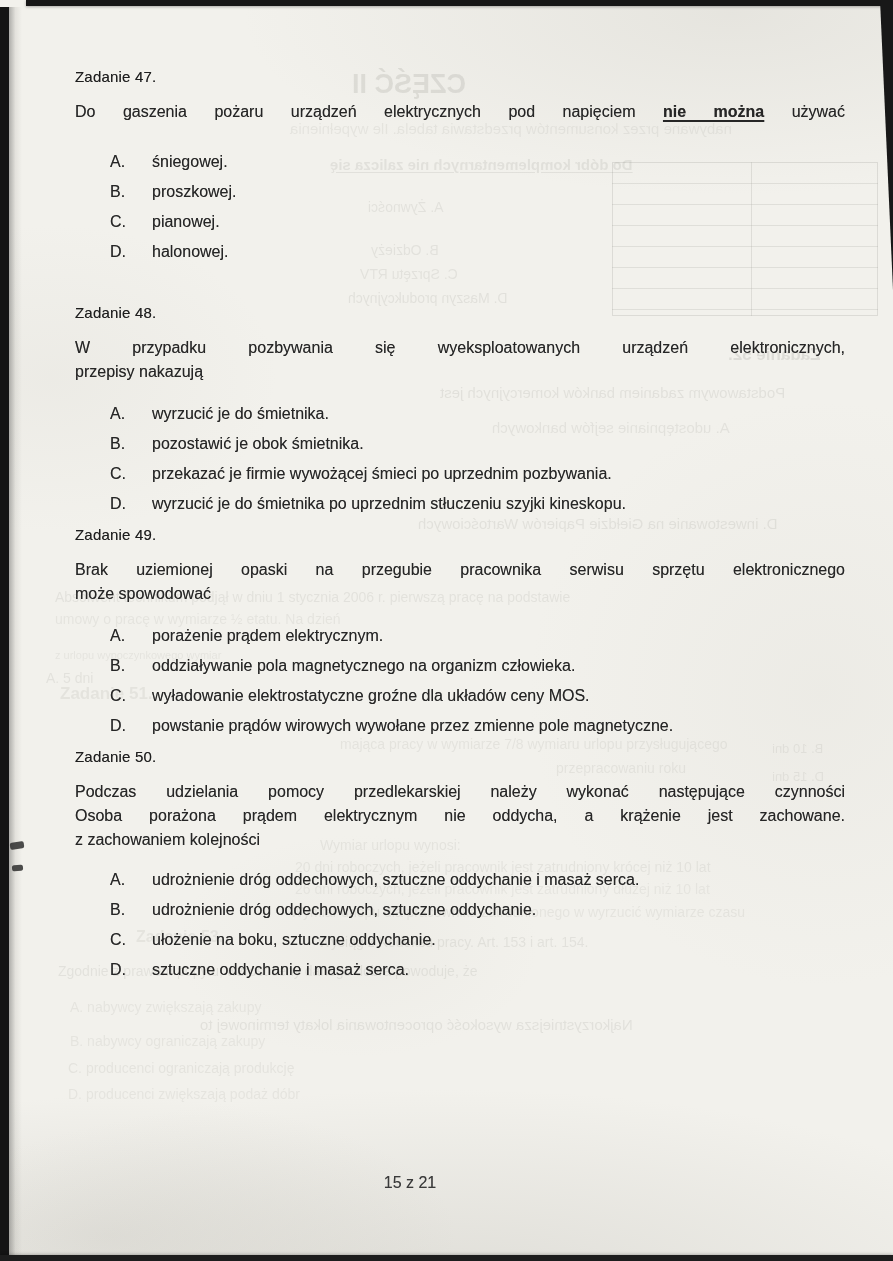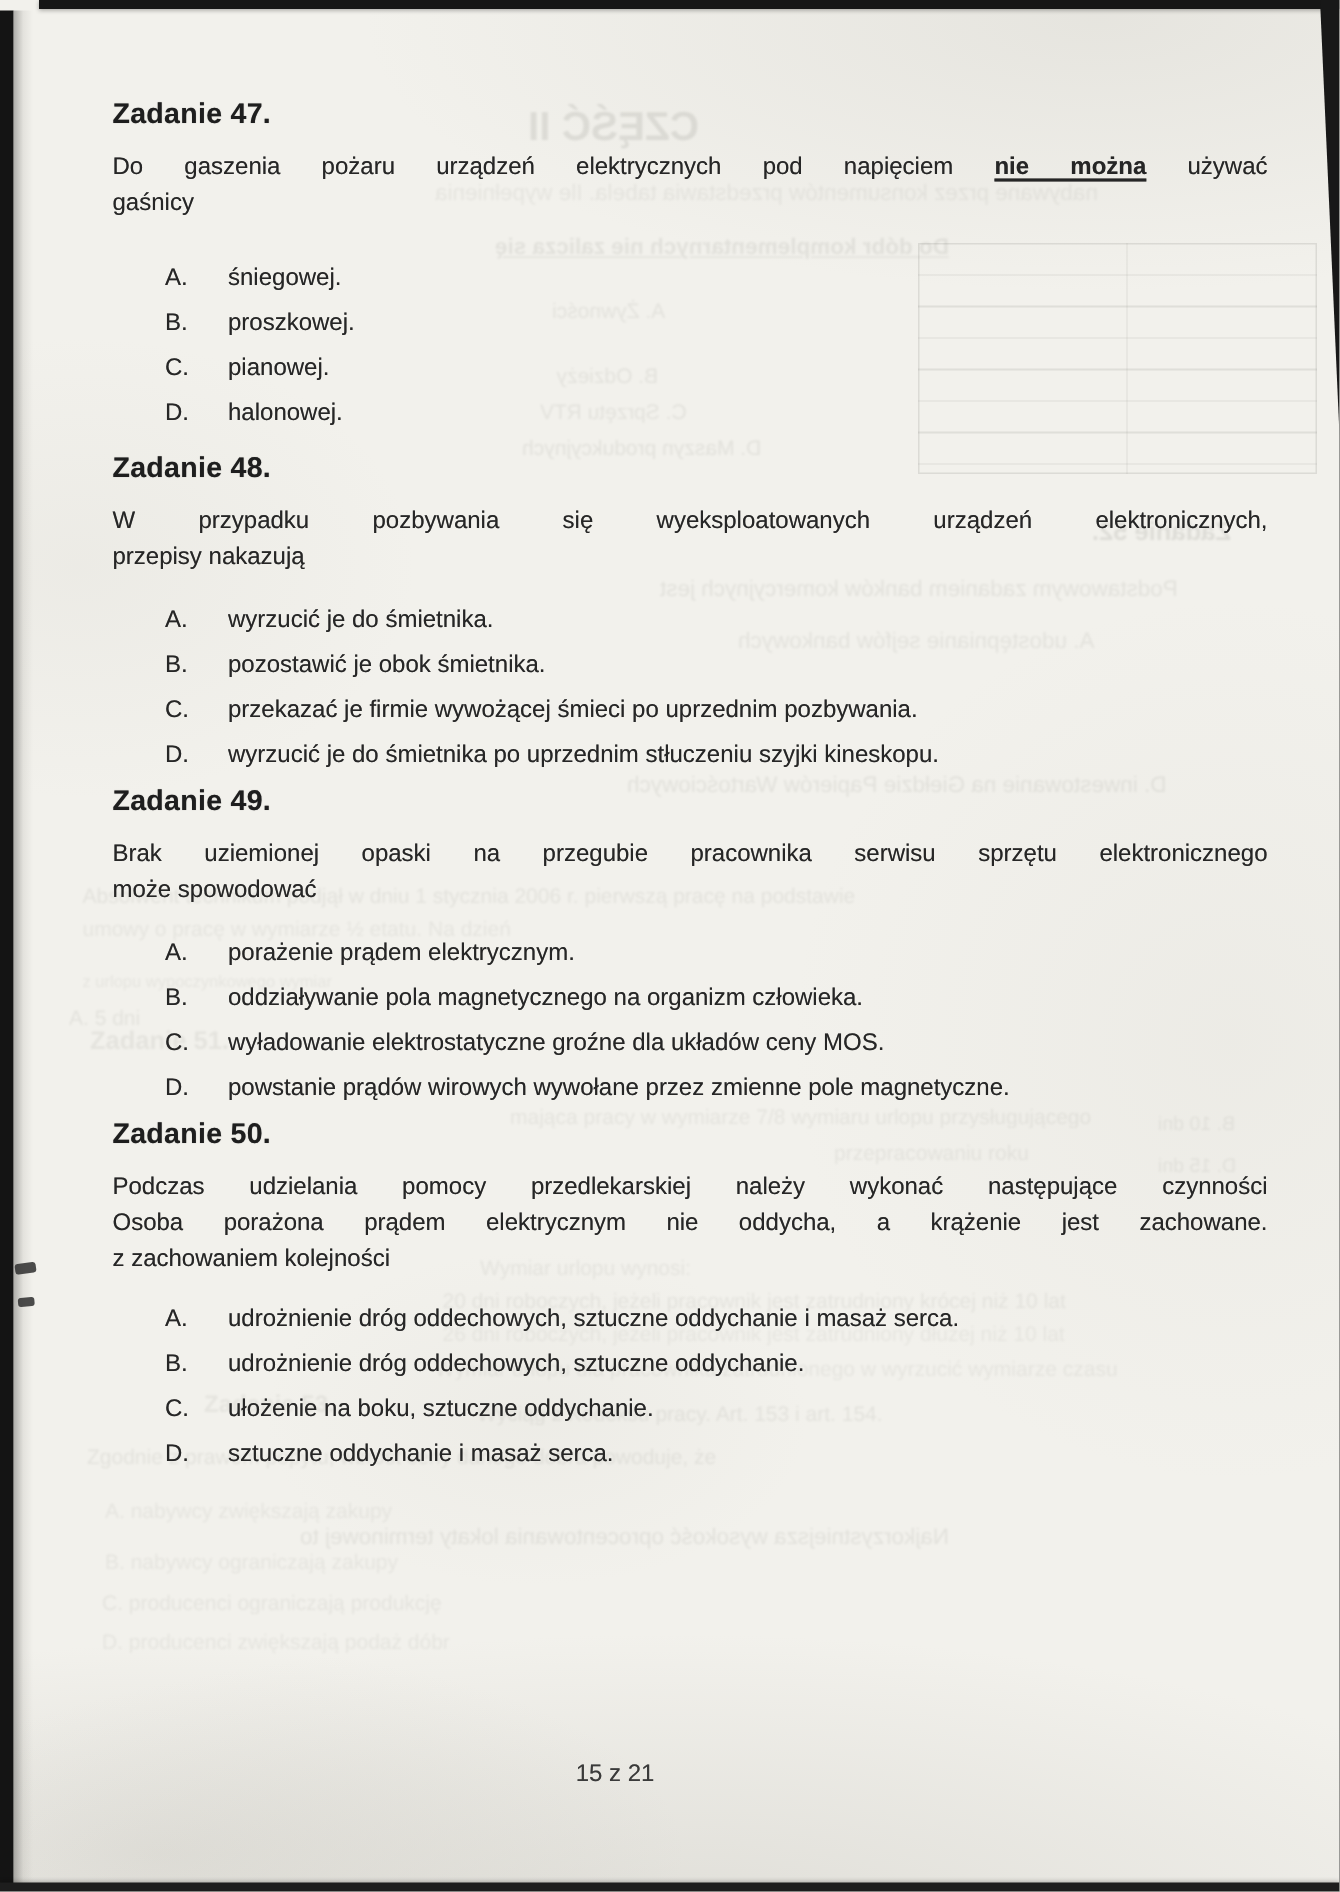--- a/index.html
+++ b/index.html
@@ -31,21 +31,21 @@
     position:absolute;left:612px;top:162px;width:264px;height:152px;opacity:.55;
     border:1px solid rgba(110,110,102,.30);
     background-image:
       repeating-linear-gradient(to bottom, transparent 0 20px, rgba(110,110,102,.26) 20px 21px),
       linear-gradient(to right, transparent 0 138px, rgba(110,110,102,.28) 138px 139px, transparent 139px);
     filter:blur(0.5px);
   }
   
   .content{position:absolute;left:0;top:0;width:100%;height:100%;}
   .question{position:absolute;left:75px;width:770px;}
-  .qtitle{margin:0;font-size:19px;line-height:26px;font-weight:700;color:#1e1e1e;letter-spacing:.2px;text-shadow:0 0 .5px rgba(30,30,30,.55);}
+  .qtitle{margin:0;font-size:15px;line-height:26px;font-weight:400;color:#1e1e1e;letter-spacing:.2px;text-shadow:0 0 .5px rgba(30,30,30,.55);}
   .stem{margin-top:10px;font-size:16px;line-height:24px;text-shadow:0 0 .4px rgba(38,38,38,.5);}
   .jline{text-align:justify;text-align-last:justify;}
   .jlast{text-align:left;}
   .emph{font-weight:700;text-decoration:underline;text-decoration-thickness:2px;text-underline-offset:3px;}
   .options{margin-top:18px;margin-left:35px;}
   .option{display:flex;line-height:24px;margin-bottom:6px;font-size:16px;text-shadow:0 0 .4px rgba(38,38,38,.5);}
   .letter{flex:none;width:42px;}
   .otext{flex:1;}
   .footer{position:absolute;left:330px;top:1174px;width:160px;text-align:center;font-size:16px;color:#3a3a3a;text-shadow:0 0 .4px rgba(58,58,58,.5);}
 </style>
@@ -89,21 +89,20 @@
     <span class="bleed" style="left:68px;top:1086px;font-size:14px;opacity:.10;">D. producenci zwiększają podaż dóbr</span>
     <div class="bleed-table"></div>
   </div>
 
   <div class="content">
 
     <section class="question" style="top:64px;">
       <h2 class="qtitle">Zadanie 47.</h2>
       <div class="stem">
         <div class="jline"><span>Do gaszenia pożaru urządzeń elektrycznych pod napięciem </span><span class="emph">nie można</span><span> używać</span></div>
-        <div class="jlast">gaśnicy</div>
       </div>
       <div class="options" style="margin-top:26px;">
         <div class="option">
             <span class="letter">A.</span>
             <span class="otext">śniegowej.</span>
           </div>
         <div class="option">
             <span class="letter">B.</span>
             <span class="otext">proszkowej.</span>
           </div>

